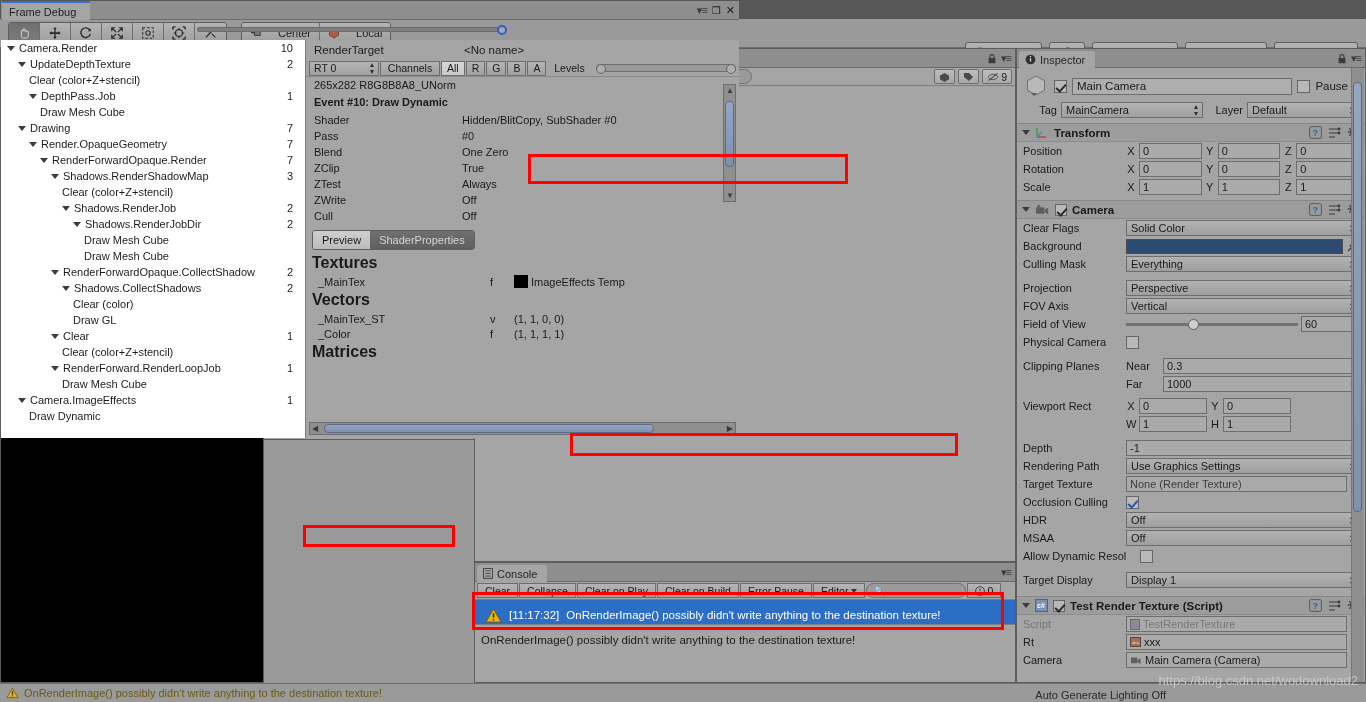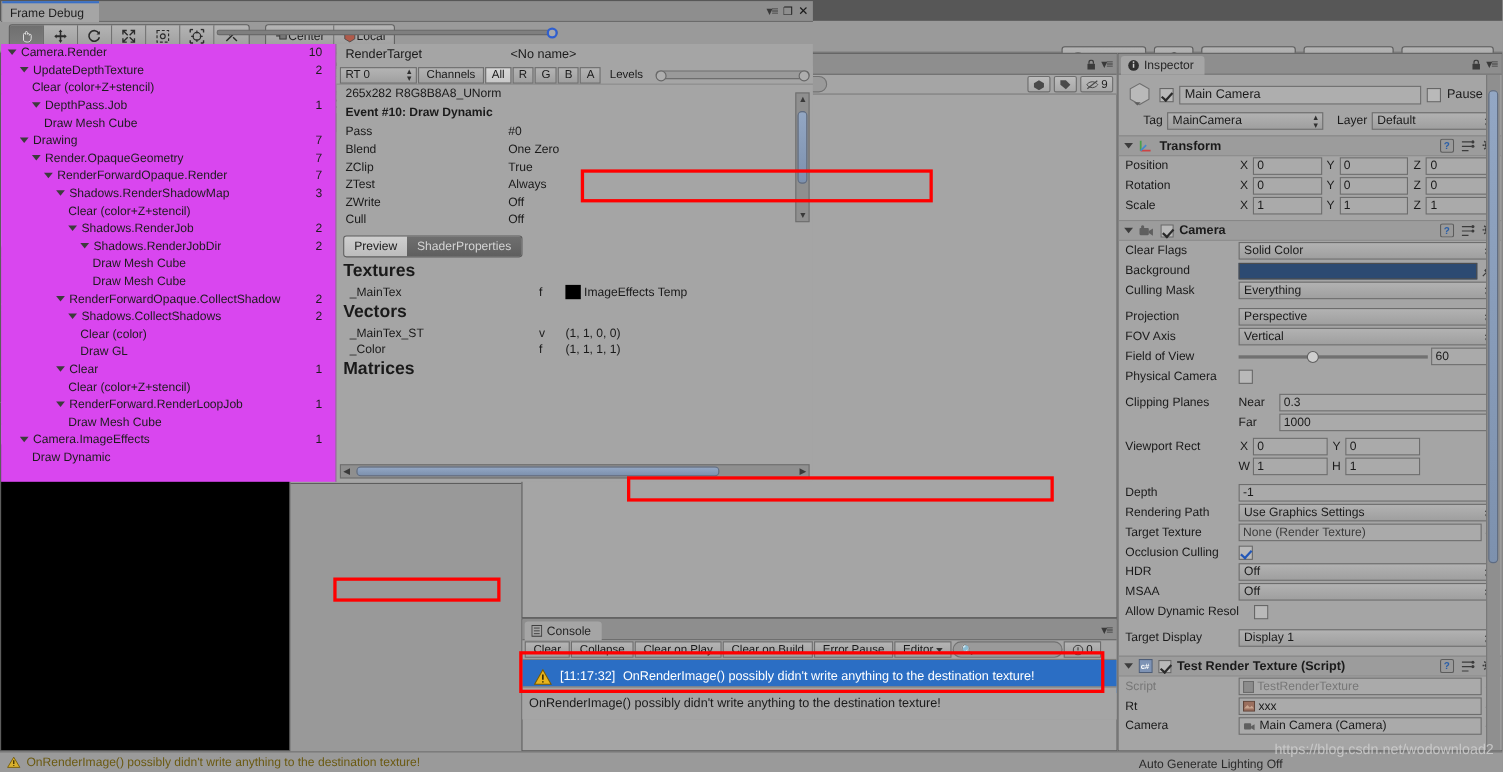--- a/index.html
+++ b/index.html
@@ -21,21 +21,21 @@
   .toolbar { position:absolute; left:0; top:19px; width:1366px; height:29px; background:#9a9a9a;
              border-bottom:1px solid #6e6e6e; display:flex; align-items:center; }
   .btngrp { display:flex; margin-left:8px; border:1px solid #5e5e5e; border-radius:3px; overflow:hidden; }
   .tbtn { width:31px; height:21px; background:linear-gradient(#b4b4b4,#9d9d9d); border-right:1px solid #6e6e6e;
           display:flex; align-items:center; justify-content:center; }
   .tbtn:last-child { border-right:none; }
   .tbtn.on { background:linear-gradient(#6f6f6f,#7e7e7e); }
   .tbtn svg { display:block; }
   .pivotgrp { display:flex; margin-left:14px; border:1px solid #5e5e5e; border-radius:3px; overflow:hidden; }
   .pbtn { height:21px; padding:0 8px; background:linear-gradient(#b4b4b4,#9d9d9d); border-right:1px solid #6e6e6e;
-          display:flex; align-items:center; gap:0; font-size:11px; color:#1d1d1d; }
+          display:flex; align-items:center; gap:16px; font-size:11px; color:#1d1d1d; }
   .pbtn:last-child { border-right:none; }
   .playgrp { position:absolute; left:610px; top:23px; display:flex; border:1px solid #4a4a4a; border-radius:3px; overflow:hidden; }
   .playbtn { width:31px; height:21px; background:linear-gradient(#585858,#4a4a4a); border-right:1px solid #3a3a3a;
              display:flex; align-items:center; justify-content:center; }
   .playbtn:last-child { border-right:none; }
   .playbtn.active { background:linear-gradient(#c8c8c8,#b0b0b0); }
   .rightgrp { position:absolute; right:8px; top:23px; display:flex; gap:7px; align-items:center; }
   .rbtn { height:21px; padding:0 8px; background:linear-gradient(#b4b4b4,#9d9d9d); border:1px solid #5e5e5e; border-radius:3px;
           display:flex; align-items:center; gap:5px; font-size:11px; color:#262626; }
   .rbtn.disabled { color:#6f6f6f; }
@@ -99,21 +99,21 @@
   .fd-editor { width:78px; height:18px; background:linear-gradient(#b4b4b4,#a0a0a0); border:1px solid #6e6e6e;
                display:flex; align-items:center; justify-content:space-between; padding:0 4px; font-size:11px; margin-left:2px;}
   .fd-slider { flex:1; height:18px; margin:0 4px; position:relative; display:flex; align-items:center; }
   .fd-track { width:100%; height:5px; background:#7f7f7f; border:1px solid #6a6a6a; border-radius:2px; }
   .fd-knob { position:absolute; right:0px; width:10px; height:10px; border:2px solid #2f5fd0; border-radius:50%; background:#a9a9a9; }
   .fd-num { width:54px; height:17px; background:#9f9f9f; border:1px solid #2f5fd0; font-size:11px; padding-left:4px; display:flex; align-items:center;}
   .fd-of { font-size:11px; margin:0 8px; color:#1d1d1d; }
   .fd-arrowbtn { width:63px; height:18px; background:linear-gradient(#b4b4b4,#a0a0a0); border:1px solid #6e6e6e;
                  display:flex; align-items:center; justify-content:center; margin-left:2px; }
   .fd-body { display:flex; height:calc(100% - 40px); }
-  .fd-tree { width:305px; background:#d946ef; border-right:1px solid #7a7a7a; overflow:hidden; position:relative; }
+  .fd-tree { width:305px; background:#ffffff; border-right:1px solid #7a7a7a; overflow:hidden; position:relative; }
   .fdrow { height:16px; display:flex; align-items:center; font-size:11px; color:#1d1d1d; position:relative; }
   .fdrow .lbl { white-space:nowrap; overflow:hidden; text-overflow:clip; }
   .fdrow .cnt { position:absolute; right:12px; font-size:11px; }
   .fd-right { flex:1; background:#a5a5a5; position:relative; }
   .rt-hdr { height:20px; display:flex; align-items:center; font-size:11.5px; padding-left:8px; }
   .rt-bar { height:17px; background:#a5a5a5; display:flex; align-items:center; gap:1px; padding:0 3px; border-bottom:1px solid #8a8a8a;}
   .rt-sel { width:70px; height:15px; background:linear-gradient(#b4b4b4,#a0a0a0); border:1px solid #6e6e6e;
             display:flex; align-items:center; justify-content:space-between; padding:0 4px; font-size:10.5px; }
   .chbtn { height:15px; min-width:17px; padding:0 5px; background:linear-gradient(#b4b4b4,#a0a0a0); border:1px solid #6e6e6e;
            display:flex; align-items:center; justify-content:center; font-size:10.5px; }
@@ -699,20 +699,24 @@
           <div class="chbtn" style="min-width:44px;border:none;background:none;">
             <span>Levels</span>
           </div>
           <div class="lvl-track"></div>
         </div>
         <div class="fmt">265x282 R8G8B8A8_UNorm</div>
         <div class="evt">Event #10: Draw Dynamic</div>
 
         <div id="fd-details">
             <div class="kv">
+              <span class="k">Shader</span>
+              <span>Hidden/BlitCopy, SubShader #0</span>
+            </div>
+            <div class="kv">
               <span class="k">Pass</span>
               <span>#0</span>
             </div>
             <div class="kv">
               <span class="k">Blend</span>
               <span>One Zero</span>
             </div>
             <div class="kv">
               <span class="k">ZClip</span>
               <span>True</span>

